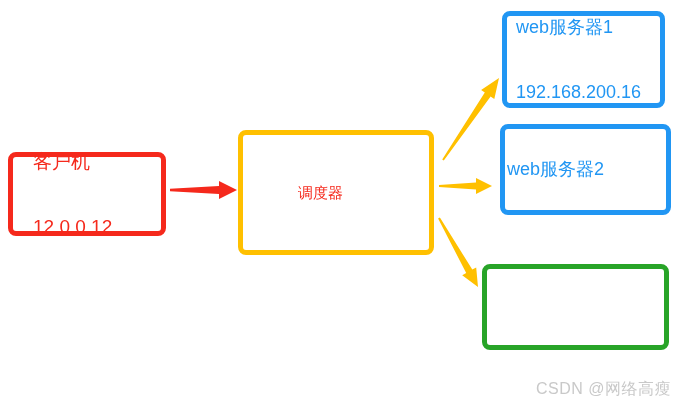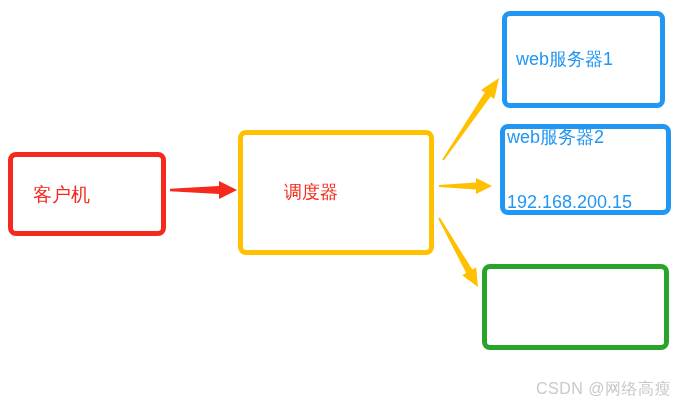--- a/index.html
+++ b/index.html
@@ -27,22 +27,22 @@
     left:8px;top:152px;width:158px;height:84px;
     border-color:var(--client_border);
     color:var(--client_text);
     font-size:19px;line-height:29px;
     padding-left:20px;
   }
   #node-scheduler{
     left:238px;top:130px;width:196px;height:125px;
     border-color:var(--scheduler_border);
     color:var(--scheduler_text);
-    font-size:18px;line-height:27px;
-    padding-left:5px;
+    font-size:15px;line-height:27px;
+    padding-left:19px;
   }
   #node-scheduler .title-line{padding-left:36px;}
   #node-web1{
     left:502px;top:11px;width:163px;height:97px;
     border-color:var(--web_border);
     color:var(--web_text);
     font-size:18px;line-height:29px;
     padding-left:9px;
   }
   #node-web2{
@@ -80,33 +80,34 @@
 
   <svg class="arrows" width="677" height="409" viewBox="0 0 677 409">
     <polygon class="arrow-red" points="170,191.2 219,194 219,199 237,190 219,181 219,186 170,188.8"></polygon>
     <polygon class="arrow-yellow" points="443.8,160.6 490.6,96.5 494.3,99.0 499,78 481.1,90.0 484.8,92.5 442.2,159.4"></polygon>
     <polygon class="arrow-yellow" points="439,187 476,189.5 476,194 492,186 476,178 476,182.5 439,185"></polygon>
     <polygon class="arrow-yellow" points="438.1,218.5 466.2,273.0 462.2,275.2 478,287 476.2,267.4 472.3,269.6 439.9,217.5"></polygon>
   </svg>
 
   <div class="node" id="node-client">
     <div class="line">客户机</div>
+    <div class="line">12.0.0.12</div>
   </div>
 
   <div class="node" id="node-scheduler">
     <div class="line title-line">调度器</div>
   </div>
 
   <div class="node" id="node-web1">
     <div class="line">web服务器1</div>
+    <div class="line">192.168.200.16</div>
   </div>
 
   <div class="node" id="node-web2">
     <div class="line">web服务器2</div>
-    <div class="line">192.168.200.15</div>
   </div>
 
   <div class="node" id="node-nfs">
   </div>
 
   <div class="watermark">CSDN @网络高瘦</div>
 
 </div>
 
 </body></html>

